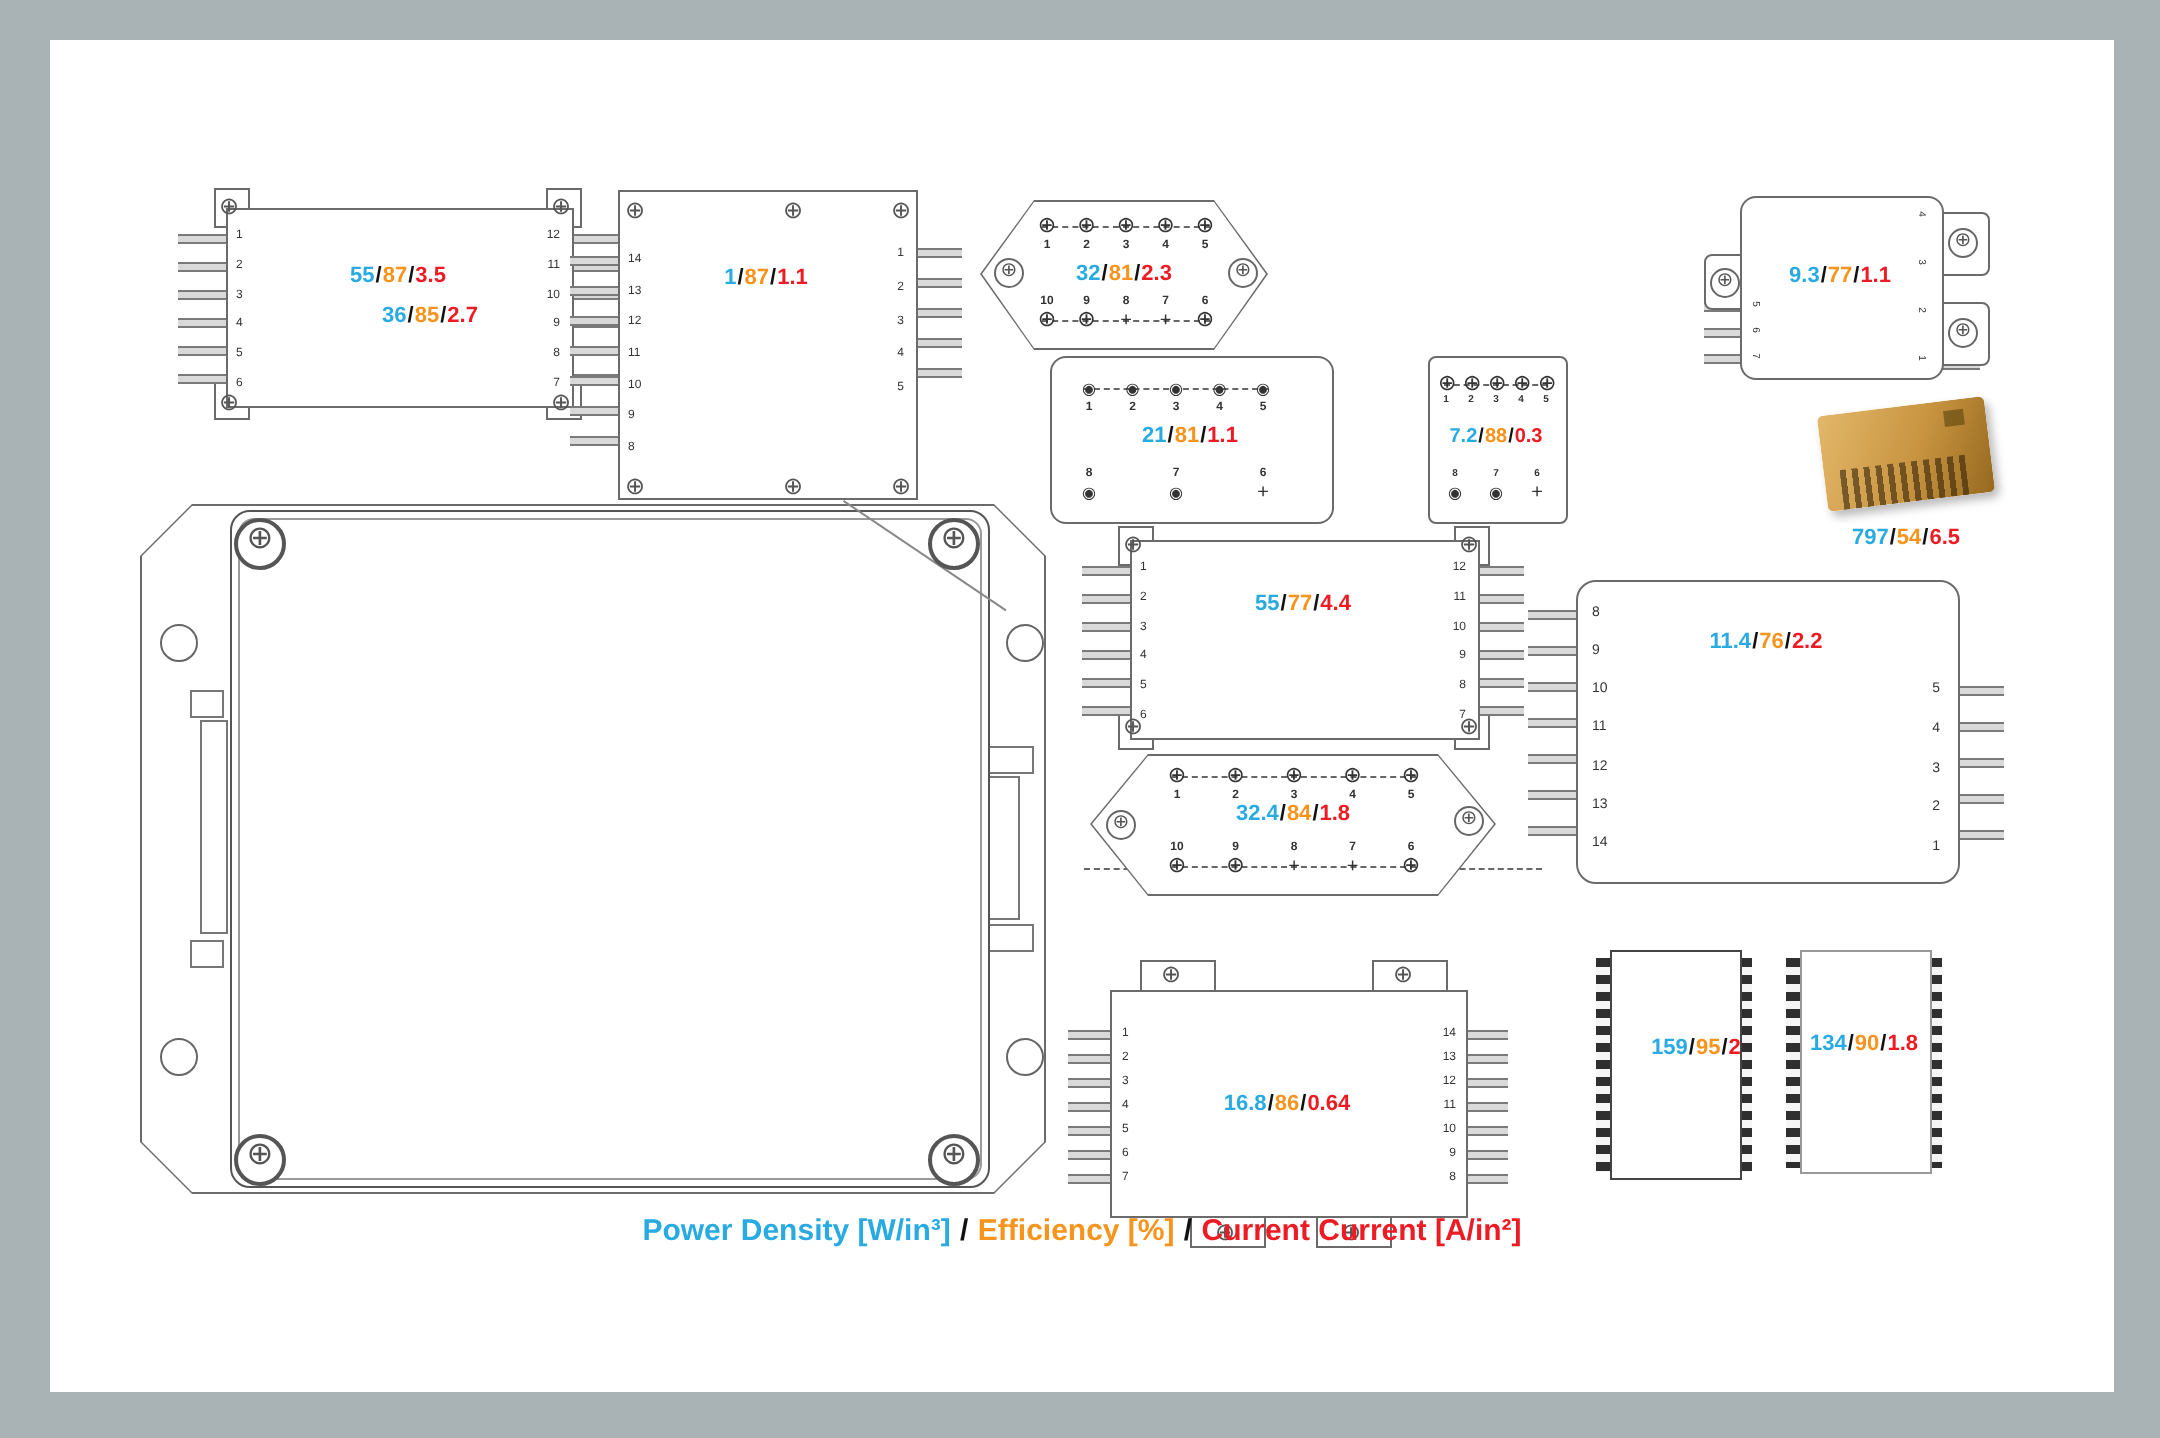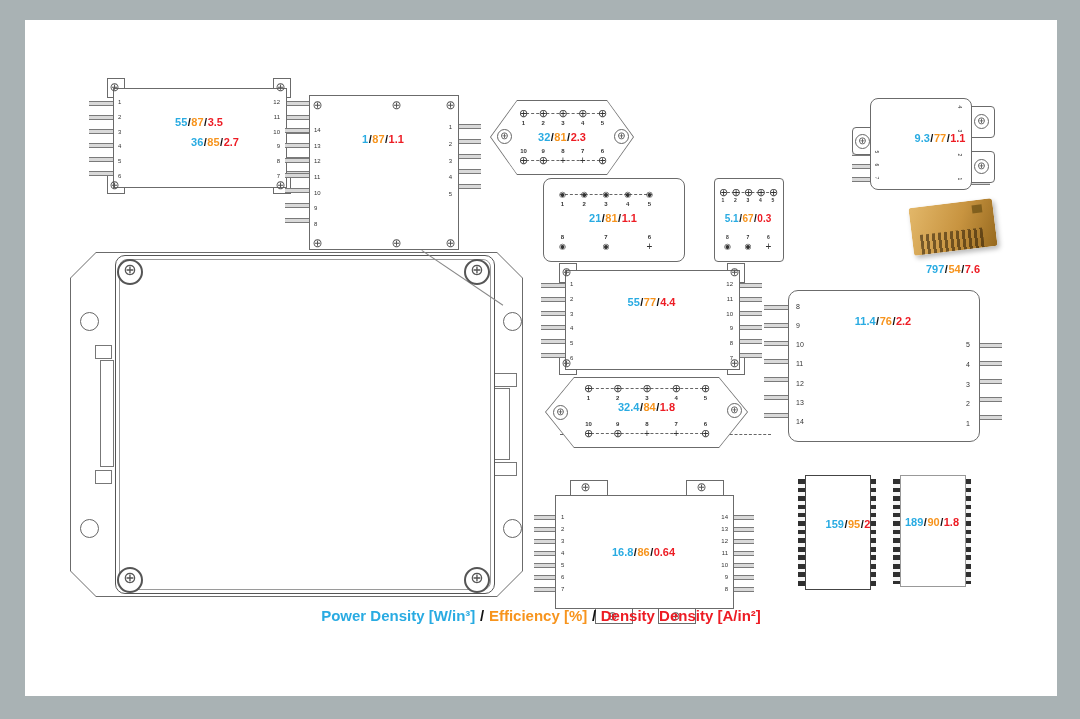--- a/index.html
+++ b/index.html
@@ -48,21 +48,21 @@
   .photo::after{content:"";position:absolute;right:13%;top:11%;width:10px;height:8px;background:#6e5116;opacity:.75;}
   .pin1{position:absolute;font-size:5px;color:#555;}
   .pin1 i{font-style:normal;font-size:7px;color:#333;margin-right:1px;}
   .ldr{position:absolute;border-top:1px solid #888;height:0;transform-origin:0 0;}
 </style>
 </head>
 <body>
 
 <div class="page">
 
-  <div class="mod" style="left:58px;top:62px;width:230px;height:112px;">
+  <div class="mod" style="left:58px;top:78px;width:230px;height:112px;">
     <div class="tab" style="left:24px;top:-4px;width:16px;height:18px;"></div>
     <div class="tab" style="left:190px;top:-4px;width:16px;height:18px;"></div>
     <div class="tab" style="left:24px;top:92px;width:16px;height:18px;"></div>
     <div class="tab" style="left:190px;top:92px;width:16px;height:18px;"></div>
     <div class="leads" style="left:6px;top:19px;width:24px;height:84px;--p:14px;"></div>
     <div class="leads" style="left:202px;top:19px;width:24px;height:84px;--p:14px;"></div>
     <div class="mbody" style="left:30px;top:6px;width:172px;height:98px;"></div>
     <span class="scr" style="left:25px;top:-1px;"></span>
     <span class="scr" style="left:191px;top:-1px;"></span>
     <span class="scr" style="left:25px;top:97px;"></span>
@@ -185,24 +185,24 @@
     <span class="scr ring" style="left:4px;top:38px;"></span>
     <span class="scr ring" style="left:123px;top:18px;"></span>
     <span class="scr ring" style="left:123px;top:63px;"></span>
     <span class="rot" style="left:108px;top:8px;">4</span>
     <span class="rot" style="left:108px;top:32px;">3</span>
     <span class="rot" style="left:108px;top:56px;">2</span>
     <span class="rot" style="left:108px;top:80px;">1</span>
     <span class="rot" style="left:25px;top:53px;">5</span>
     <span class="rot" style="left:25px;top:66px;">6</span>
     <span class="rot" style="left:25px;top:79px;">7</span>
-    <div class="metric" style="left:19px;top:36px;width:100px;padding-left:20px;"><span class="c-pd">9.3</span><span class="sl">/</span><span class="c-eff">77</span><span class="sl">/</span><span class="c-cd">1.1</span></div>
-  </div>
-
-  <div class="mod" style="left:518px;top:156px;width:140px;height:90px;">
+    <div class="metric" style="left:19px;top:36px;width:100px;"><span class="c-pd">9.3</span><span class="sl">/</span><span class="c-eff">77</span><span class="sl">/</span><span class="c-cd">1.1</span></div>
+  </div>
+
+  <div class="mod" style="left:500px;top:156px;width:140px;height:90px;">
     <div class="mbody rnd" style="left:0;top:2px;width:140px;height:82px;"></div>
     <div class="hrow" style="left:14px;top:13px;width:98px;--ly:5px;">
       <span class="cell">
           <i class="pg dot"></i>
           <b>1</b>
         </span>
       <span class="cell">
           <i class="pg dot"></i>
           <b>2</b>
         </span>
@@ -267,26 +267,26 @@
         </span>
       <span class="cell" style="font-size:5px;">
           <b>7</b>
           <i class="pg dot"></i>
         </span>
       <span class="cell" style="font-size:5px;">
           <b>6</b>
           <i class="pg plus"></i>
         </span>
     </div>
-    <div class="metric sm" style="left:0;top:37px;width:68px;"><span class="c-pd">5.1</span><span class="sl">/</span><span class="c-eff">67</span><span class="sl">/</span><span class="c-cd">0.3</span></div>
+    <div class="metric sm" style="left:0;top:37px;width:68px;"><span class="c-pd">7.2</span><span class="sl">/</span><span class="c-eff">88</span><span class="sl">/</span><span class="c-cd">0.3</span></div>
   </div>
 
   <div class="mod" style="left:880px;top:176px;width:96px;height:84px;">
     <div class="photo pbox2" style="left:6px;top:7px;width:84px;height:48px;transform:rotate(-7deg);"></div>
-    <div class="metric" style="left:0;top:67px;width:96px;"><span class="c-pd">797</span><span class="sl">/</span><span class="c-eff">54</span><span class="sl">/</span><span class="c-cd">7.6</span></div>
+    <div class="metric" style="left:0;top:67px;width:96px;"><span class="c-pd">797</span><span class="sl">/</span><span class="c-eff">54</span><span class="sl">/</span><span class="c-cd">6.5</span></div>
   </div>
 
   <div class="mod" style="left:45px;top:232px;width:453px;height:345px;">
     <div class="hexo" style="inset:0;clip-path:polygon(26px 0,427px 0,453px 26px,453px 319px,427px 345px,26px 345px,0 319px,0 26px);">
       <div class="hexi" style="clip-path:polygon(25px 0,426px 0,451px 25px,451px 318px,426px 343px,25px 343px,0 318px,0 25px);"></div>
     </div>
     <div class="holec" style="left:10px;top:60px;width:17px;height:17px;"></div>
     <div class="holec" style="left:10px;top:267px;width:17px;height:17px;"></div>
     <div class="holec" style="left:433px;top:60px;width:17px;height:17px;"></div>
     <div class="holec" style="left:433px;top:267px;width:17px;height:17px;"></div>
@@ -449,20 +449,20 @@
   <div class="mod" style="left:773px;top:453px;width:78px;height:118px;">
     <div class="dip" style="left:0;top:6px;width:8px;height:107px;"></div>
     <div class="dip" style="left:70px;top:6px;width:8px;height:107px;"></div>
     <div class="mbody" style="left:7px;top:2px;width:64px;height:113px;border-color:#444;"></div>
     <div class="metric" style="left:0;top:45px;width:100px;"><span class="c-pd">159</span><span class="sl">/</span><span class="c-eff">95</span><span class="sl">/</span><span class="c-cd">2</span></div>
   </div>
   <div class="mod" style="left:868px;top:452px;width:78px;height:118px;">
     <div class="dip" style="left:0;top:7px;width:8px;height:105px;"></div>
     <div class="dip" style="left:70px;top:7px;width:8px;height:105px;"></div>
     <div class="mbody" style="left:7px;top:3px;width:64px;height:110px;border-color:#999;"></div>
-    <div class="metric" style="left:0;top:44px;width:78px;"><span class="c-pd">189</span><span class="sl">/</span><span class="c-eff">90</span><span class="sl">/</span><span class="c-cd">1.8</span></div>
+    <div class="metric" style="left:0;top:44px;width:78px;"><span class="c-pd">134</span><span class="sl">/</span><span class="c-eff">90</span><span class="sl">/</span><span class="c-cd">1.8</span></div>
   </div>
 
   <div class="legend">
-    <span class="c-pd">Power Density [W/in³]</span><span class="sl"> / </span><span class="c-eff">Efficiency [%]</span><span class="sl"> / </span><span class="c-cd">Density Density [A/in²]</span>
+    <span class="c-pd">Power Density [W/in³]</span><span class="sl"> / </span><span class="c-eff">Efficiency [%]</span><span class="sl"> / </span><span class="c-cd">Current Current [A/in²]</span>
   </div>
 
 </div>
 
 </body></html>

